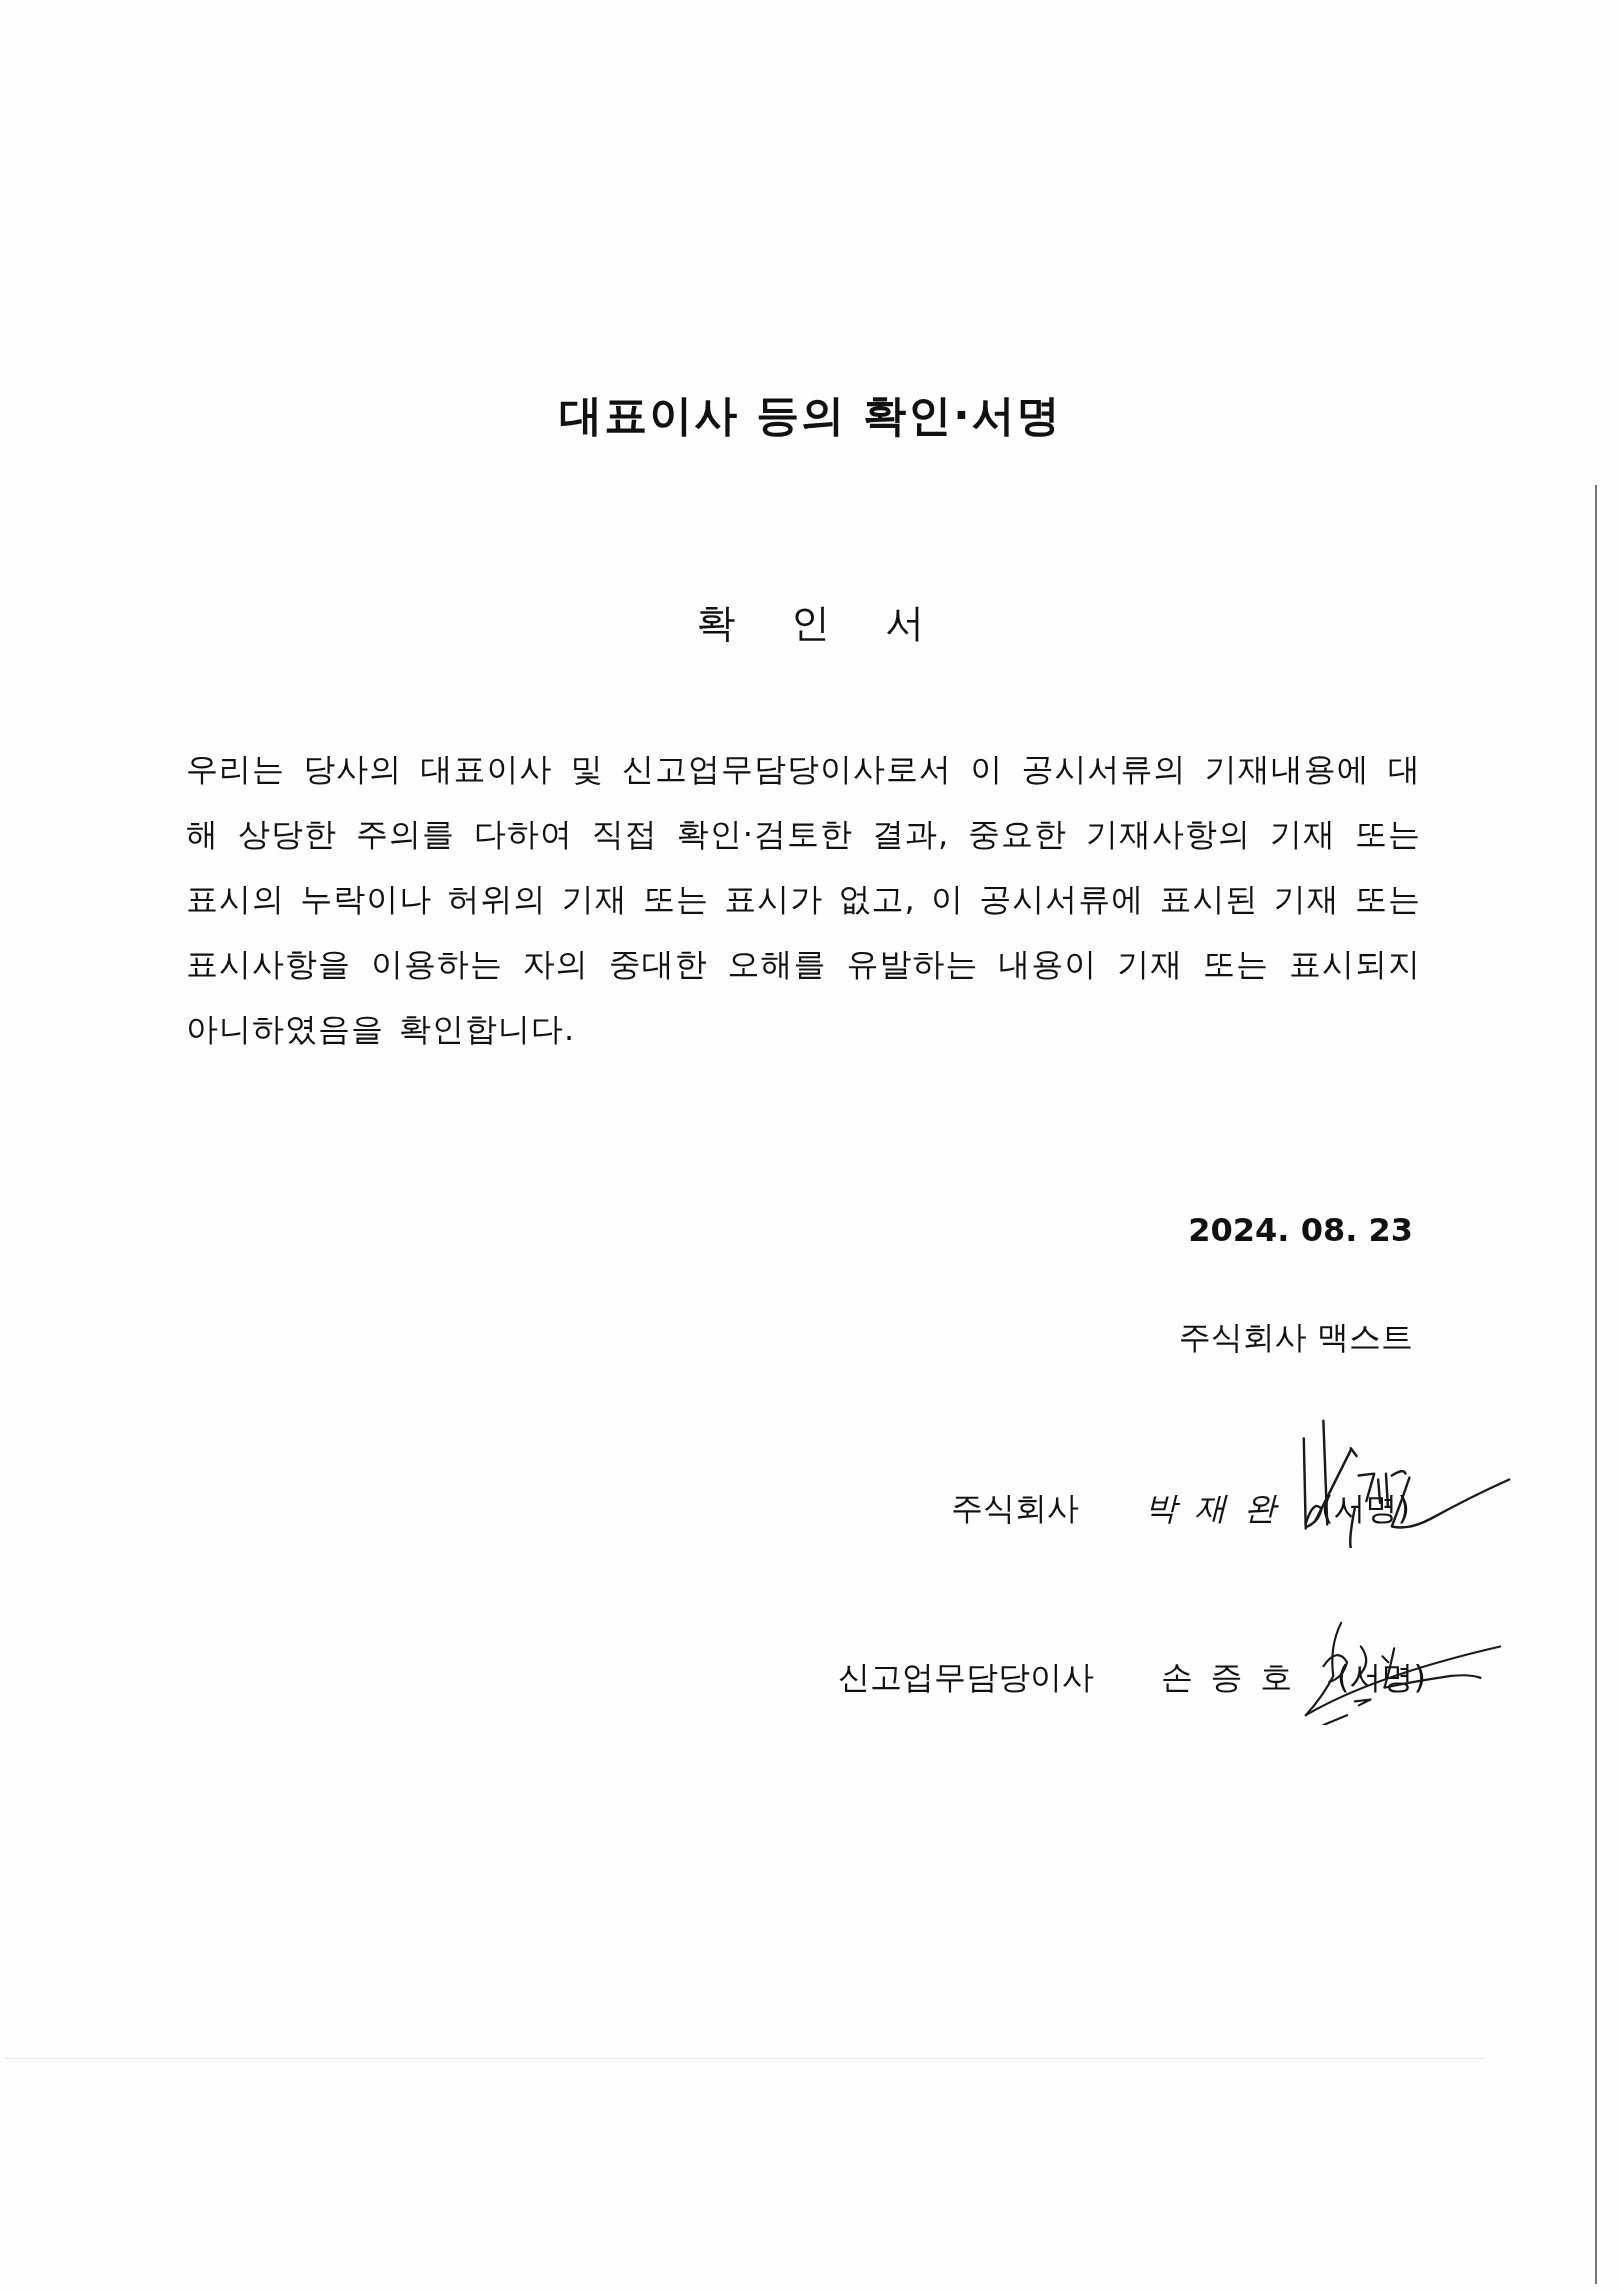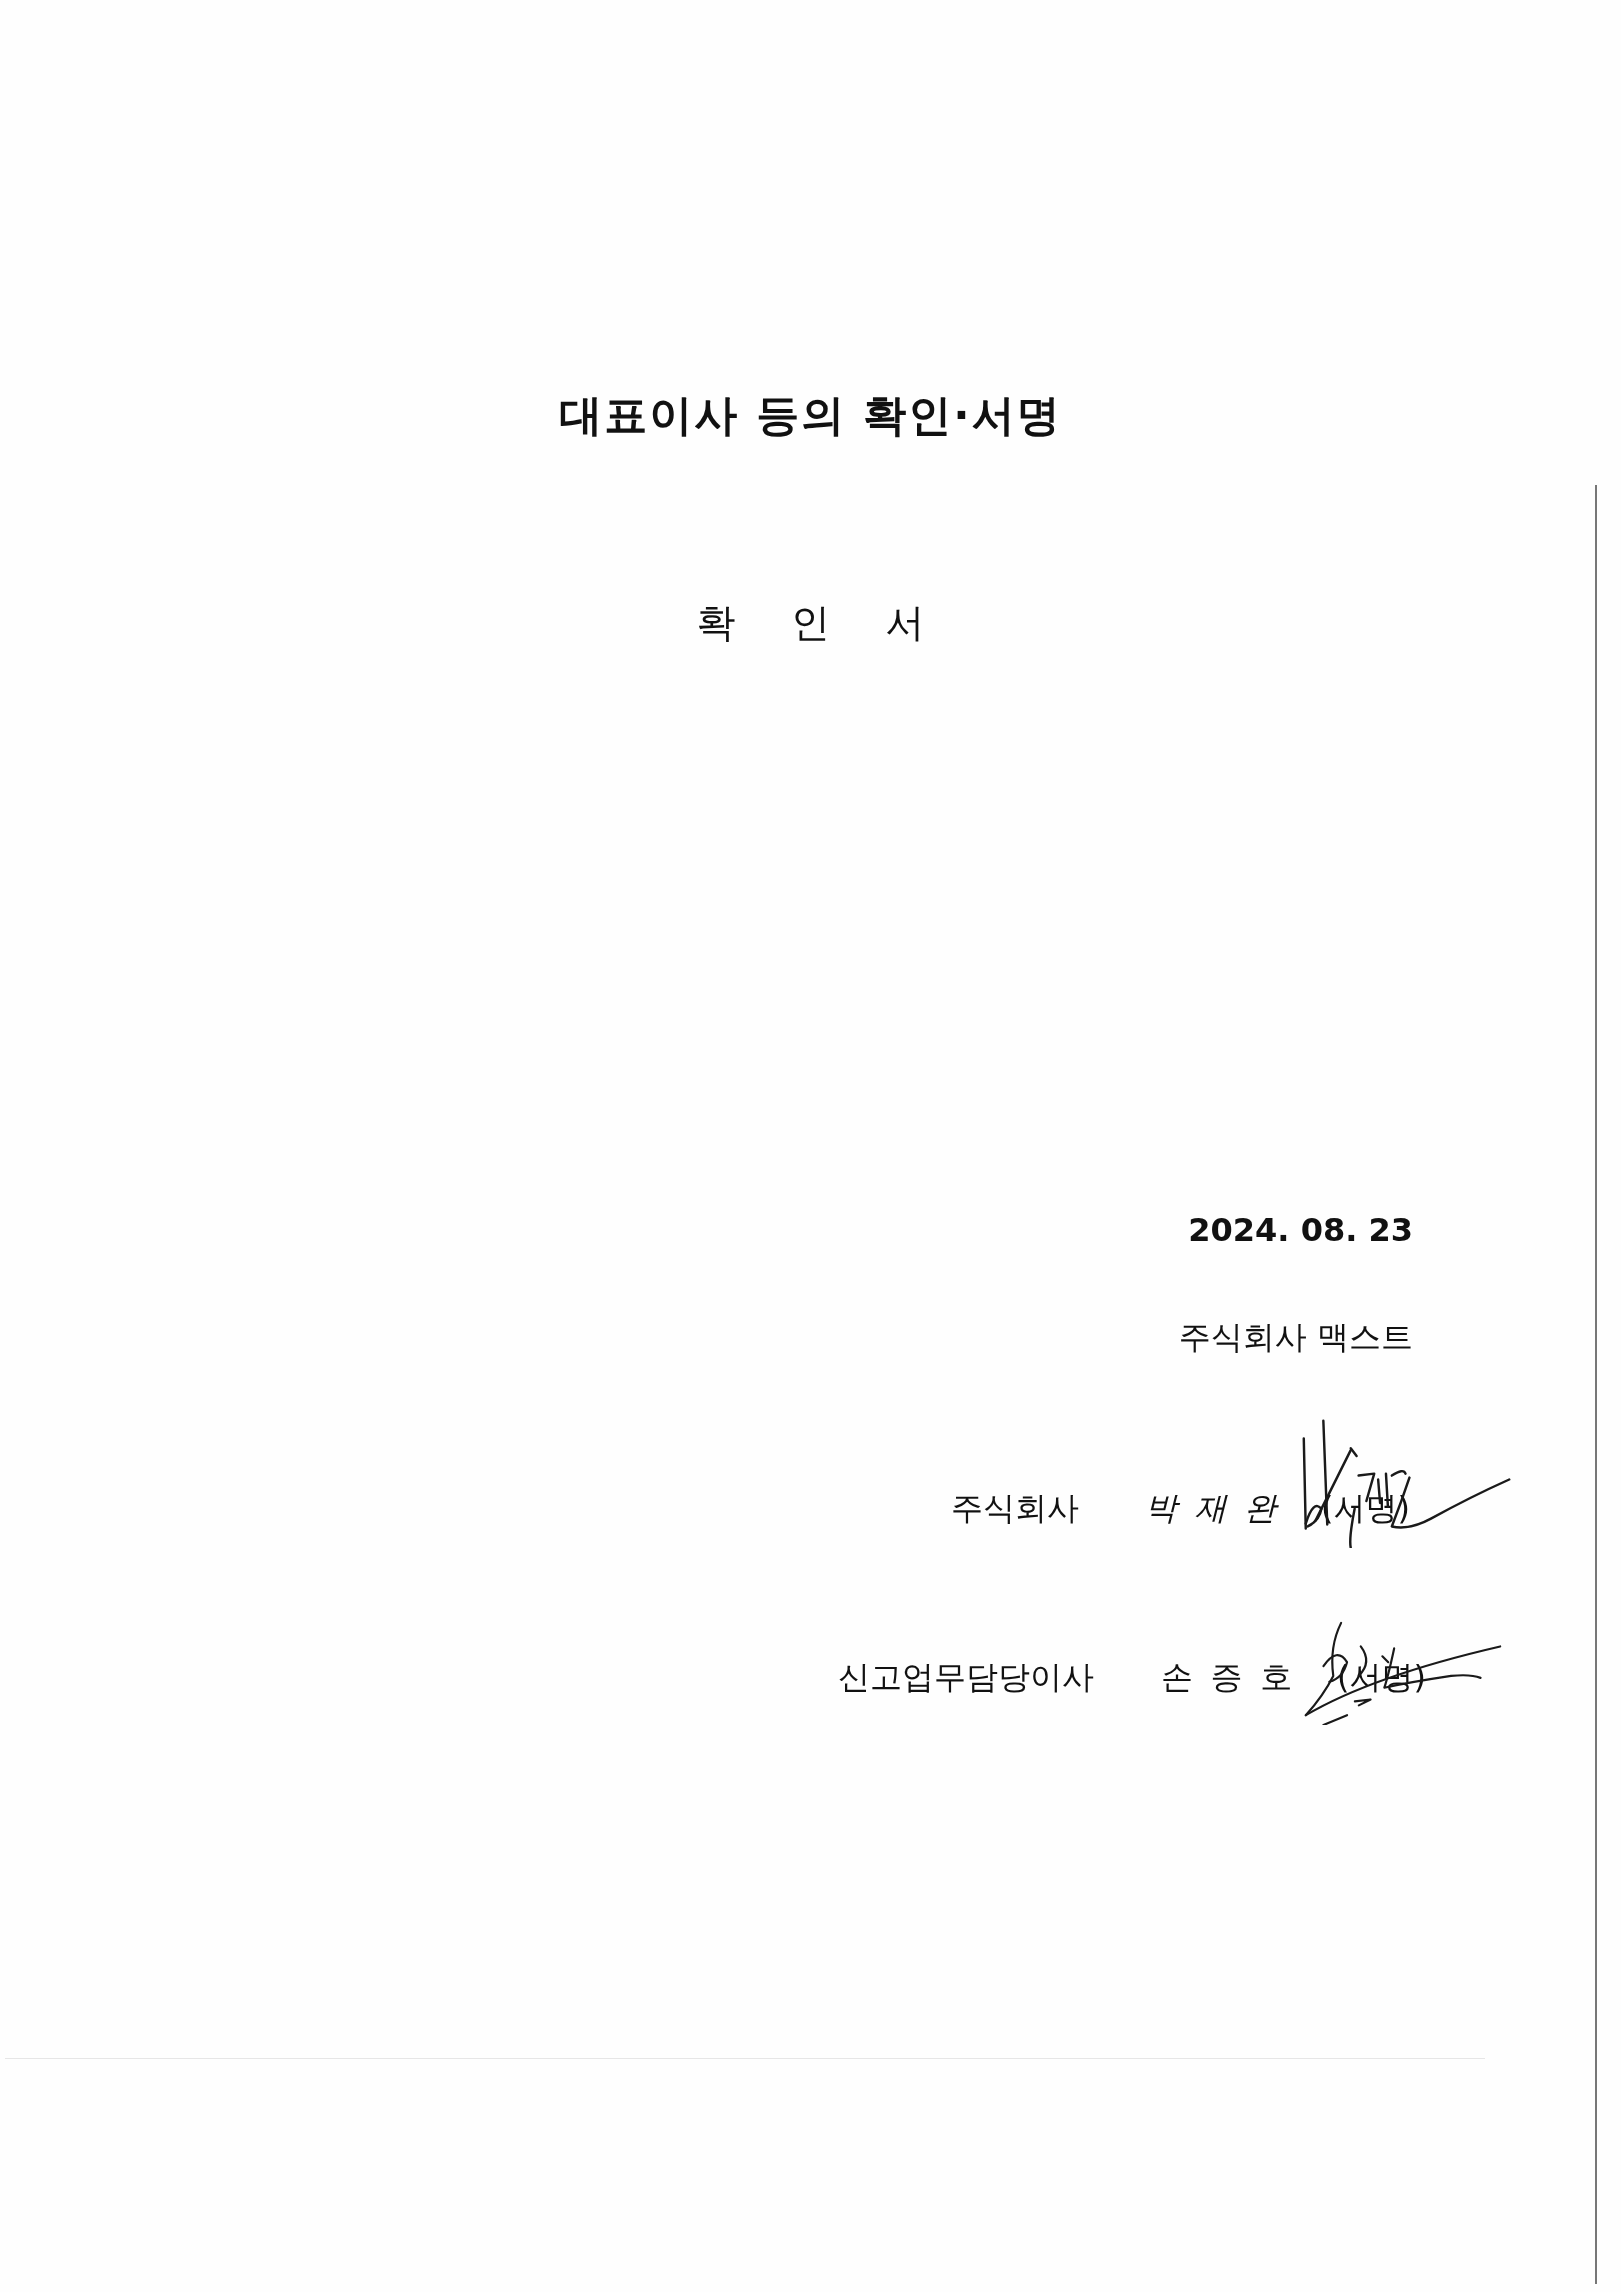--- a/index.html
+++ b/index.html
@@ -95,20 +95,21 @@
   </style>
 </head>
 <body>
 
 <div class="page">
 
   <div class="title">대표이사 등의 확인·서명</div>
 
   <div class="subtitle">확 인 서</div>
 
+  <div class="body-para para1">우리는 당사의 대표이사 및 신고업무담당이사로서 이 공시서류의 기재내용에 대해 상당한 주의를 다하여 직접 확인·검토한 결과, 중요한 기재사항의 기재 또는 표시의 누락이나 허위의 기재 또는 표시가 없고, 이 공시서류에 표시된 기재 또는 표시사항을 이용하는 자의 중대한 오해를 유발하는 내용이 기재 또는 표시되지 아니하였음을 확인합니다.</div>
 
 
   <div class="right-block date">2024. 08. 23</div>
 
   <div class="right-block company">주식회사 맥스트</div>
 
   <div class="sig-row sig-ceo">
     <span class="role">주식회사</span><span class="name">박재완</span><span class="mark">(서명)</span>
   </div>
 

